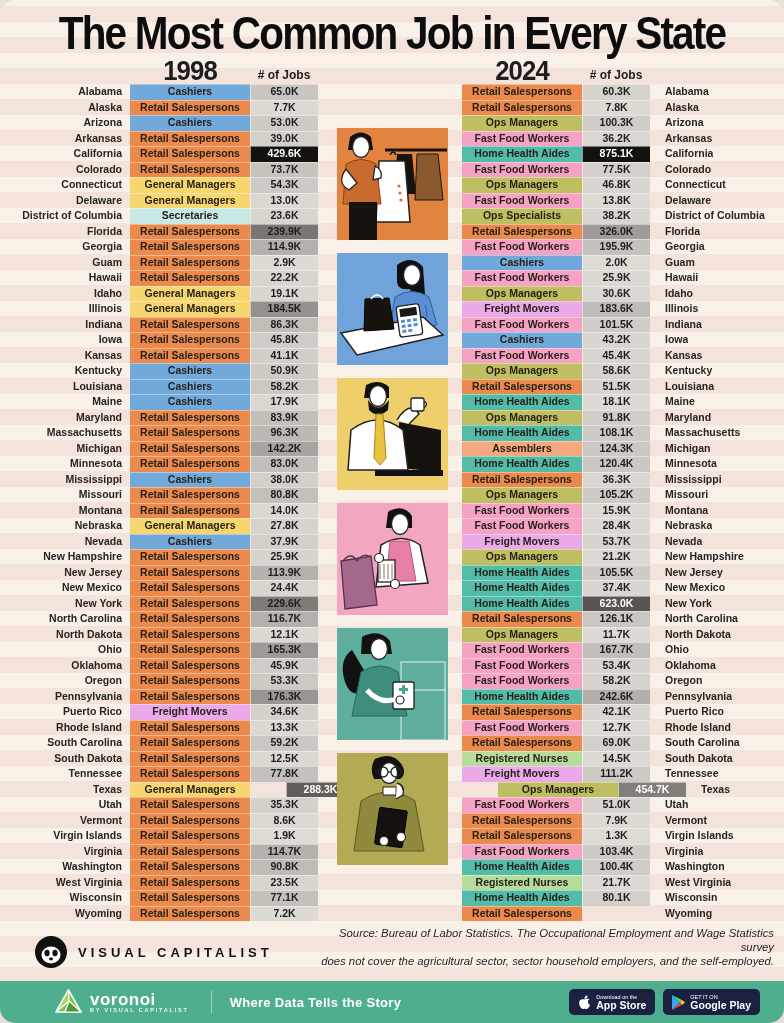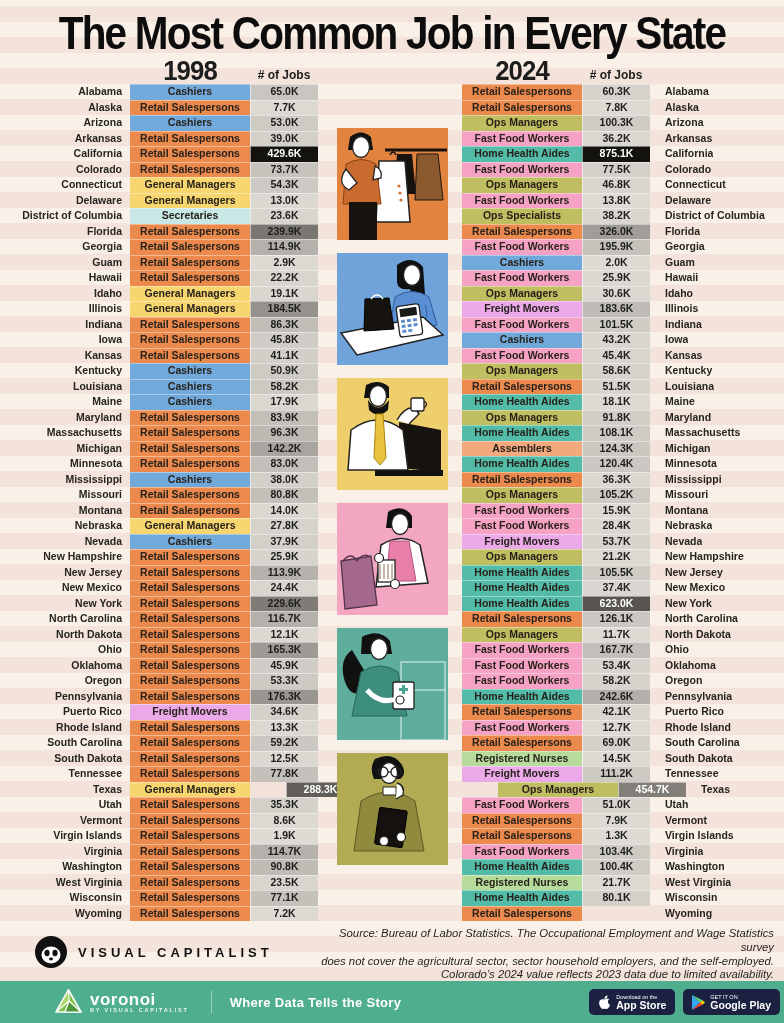--- a/index.html
+++ b/index.html
@@ -2,20 +2,21 @@
 <html><head>
 <meta charset="utf-8">
 <style>
   html,body{margin:0;padding:0;background:#e8e0d8;}
   .canvas{
     position:relative;width:784px;height:1023px;overflow:hidden;
     font-family:"Liberation Sans",sans-serif;color:#1d1d1d;
     background-color:#F9F0E8;
     background-image:repeating-linear-gradient(to bottom,#F9F0E8 0 15.5px,#F3E3DA 15.5px 31px);
     background-position:0 84px;
+    border-radius:15px;
   }
   .title{
     position:absolute;top:6px;left:0;width:784px;text-align:center;
     font-size:46px;font-weight:bold;letter-spacing:-2px;white-space:nowrap;
     transform:scaleX(0.88);transform-origin:center;color:#0d0d0d;
   }
   .hdr{position:absolute;top:55px;left:0;width:784px;height:29px;display:flex;align-items:flex-end;}
   .hdr .c{flex:none;text-align:center;}
   .c-state-l{width:130px;} .c-job{width:120px;} .c-val{width:68px;} .c-mid{width:144px;}
   .year{font-size:28px;font-weight:bold;letter-spacing:-1px;transform:scaleX(.92);line-height:26px;}
@@ -39,21 +40,21 @@
   .vc-name{font-size:13px;font-weight:bold;letter-spacing:4px;color:#121212;}
   .source{position:absolute;right:10px;top:6px;width:470px;text-align:right;
           font-style:italic;font-size:11.3px;line-height:13.8px;color:#1f1f1f;}
   .bar{position:absolute;left:0;top:981px;width:784px;height:42px;background:#4FAE8D;
        display:flex;align-items:center;}
   .vor{display:flex;align-items:center;margin-left:55px;gap:8px;}
   .vor-txt .wm{font-size:17px;font-weight:bold;color:#fff;letter-spacing:.5px;line-height:15px;}
   .vor-txt .by{font-size:5.5px;font-weight:bold;color:rgba(255,255,255,.9);letter-spacing:1.8px;}
   .divider{width:1px;height:22px;background:rgba(255,255,255,.45);margin:0 18px 0 22px;}
   .tagline{font-size:13px;font-weight:bold;color:#fff;letter-spacing:.3px;}
-  .badges{margin-left:auto;margin-right:4px;display:flex;gap:8px;}
+  .badges{margin-left:auto;margin-right:24px;display:flex;gap:8px;}
   .badge{height:26px;background:#1B2141;border-radius:5px;display:flex;align-items:center;
          padding:0 9px;gap:5px;color:#fff;cursor:pointer;}
   .badge .bt{display:flex;flex-direction:column;justify-content:center;}
   .badge .top{font-size:5.5px;line-height:6px;}
   .badge .bottom{font-size:10.5px;font-weight:bold;line-height:11px;white-space:nowrap;}
 </style>
 </head>
 <body>
 
 <div class="canvas">
@@ -738,21 +739,20 @@
           <circle cx="25" cy="9" r="4" fill="#111"></circle>
         <ellipse cx="13" cy="18" rx="2.6" ry="3.2" fill="#111"></ellipse>
         <ellipse cx="21" cy="18" rx="2.6" ry="3.2" fill="#111"></ellipse>
         <ellipse cx="17" cy="24" rx="2" ry="1.4" fill="#111"></ellipse>
       </svg>
       <span class="vc-name">VISUAL CAPITALIST</span>
     </div>
     <div class="source">
       <span style="display:block">Source: Bureau of Labor Statistics. The Occupational Employment and Wage Statistics survey</span>
       <span style="display:block">does not cover the agricultural sector, sector household employers, and the self-employed.</span>
-      <span style="display:block">Colorado’s 2024 value reflects 2023 data due to limited availability.</span>
     </div>
   </div>
 
   <div class="bar">
     <div class="vor">
       <svg width="27" height="27" viewBox="0 0 27 27">
         <path d="M13.5 1 L26 23 L1 23 Z" fill="#7DC24A" stroke="#fff" stroke-width="1.6" stroke-linejoin="round"></path>
         <path d="M13.5 1 L14 12 L1 23 Z" fill="#A8D66A" stroke="#fff" stroke-width="1.2"></path>
         <path d="M14 12 L26 23 L10 23 Z" fill="#4E9638" stroke="#fff" stroke-width="1.2"></path>
       </svg>

